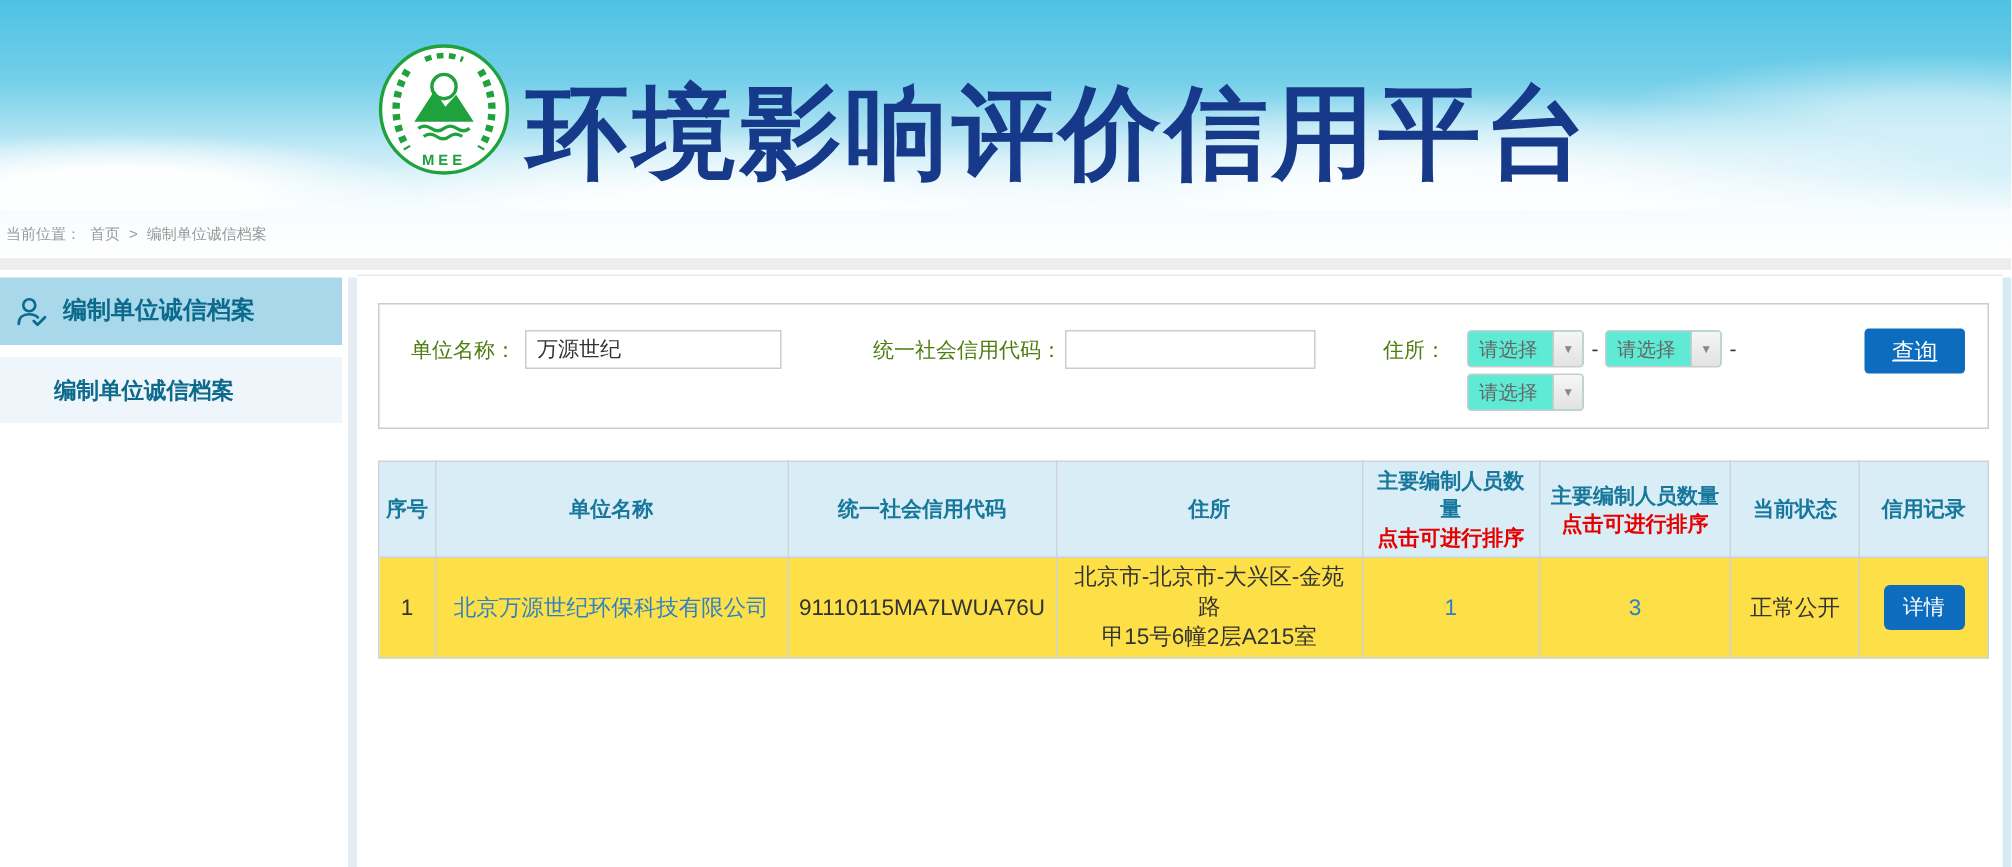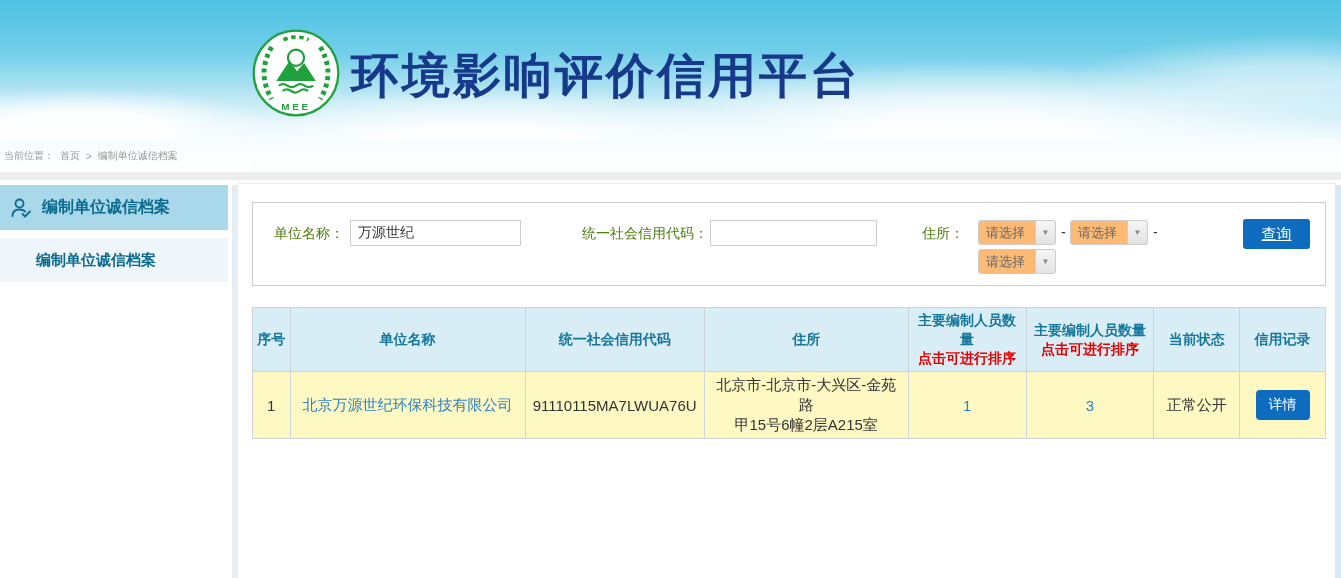--- a/index.html
+++ b/index.html
@@ -14,21 +14,21 @@
     background-image:
       radial-gradient(ellipse 280px 55px at 6% 92%, rgba(255,255,255,.95) 30%, rgba(255,255,255,0) 72%),
       radial-gradient(ellipse 430px 90px at 36% 108%, rgba(255,255,255,.92) 25%, rgba(255,255,255,0) 72%),
       radial-gradient(ellipse 520px 105px at 72% 98%, rgba(255,255,255,.88) 22%, rgba(255,255,255,0) 72%),
       radial-gradient(ellipse 300px 60px at 96% 55%, rgba(255,255,255,.45) 20%, rgba(255,255,255,0) 70%),
       linear-gradient(180deg,#4ec2e3 0%,#73cfe9 38%,#c4eaf6 72%,#f2fbfe 100%);
   }
   .logo{ position:absolute; left:251px; top:28px; width:90px; height:90px; }
   .site-title{
     position:absolute; left:351px; top:44px;
-    font-size:48px; font-weight:bold; color:#16398a; letter-spacing:3px; white-space:nowrap;
+    font-size:68px; font-weight:bold; color:#16398a; letter-spacing:3px; white-space:nowrap;
   }
   
   .breadcrumb-bar{
     height:32px; background:linear-gradient(180deg,#f7fcfe,#ffffff);
     display:flex; align-items:center; padding-left:4px;
     font-size:10px; color:#999;text-align:right;
   }
   .breadcrumb-bar span{ margin-right:6px; }
   .crumb-link{ cursor:pointer; }
   .gray-band{ height:8px; background:#ededed; }
@@ -57,21 +57,21 @@
     position:absolute; top:17px; height:26px; border:1px solid #ccc; background:#fff;
     font-size:14px; color:#333; padding:0 7px; font-family:inherit; outline:none;
   }
   .lbl-unit{ left:16px; width:75px; }
   .inp-unit{ left:97px; width:171px; }
   .lbl-code{ left:320px; width:135px; }
   .inp-code{ left:457px; width:167px; }
   .lbl-addr{ left:663px; width:48px; }
   .sel{
     position:absolute; width:78px; height:25px; border:1px solid #ccc; border-radius:3px;
-    background:#fdba74; display:flex; overflow:hidden; cursor:pointer;
+    background:#5eead4; display:flex; overflow:hidden; cursor:pointer;
   }
   .sel-txt{ flex:1; font-size:13px; color:#666; line-height:23px; padding-left:7px; }
   .sel-arrow{
     width:20px; border-left:1px solid #ccc; background:linear-gradient(#f6f6f6,#e2e2e2);
     color:#888; font-size:8px; display:flex; align-items:center; justify-content:center;
   }
   .sel-1{ left:725px; top:17px; }
   .sel-2{ left:817px; top:17px; }
   .sel-3{ left:725px; top:46px; }
   .dash{ position:absolute; top:17px; font-size:14px; color:#333; line-height:25px; }
@@ -84,21 +84,21 @@
   }
   
   .result-table{ width:100%; margin-top:21px; border-collapse:collapse; table-layout:fixed; }
   .result-table th, .result-table td{
     border:1px solid #ccd4d9; text-align:center; vertical-align:middle; padding:3px 4px;
   }
   .result-table th{
     height:40px; background:#d8edf6; color:#17789b; font-size:14px; font-weight:bold; line-height:19px;
   }
   .sort-hint{ display:block; color:#e60000; font-size:14px; font-weight:bold; cursor:pointer; }
-  .result-table td{ height:52px; font-size:15px; color:#333; background:#fef9c3; }
+  .result-table td{ height:52px; font-size:15px; color:#333; background:#fde047; }
   .cell-link{ color:#2f81c3; text-decoration:none; cursor:pointer; }
   .addr-cell{ font-size:14px; line-height:20px; }
   .detail-btn{
     background:#0d6cbe; color:#fff; border:none; border-radius:4px;
     font-size:14px; padding:6px 13px; cursor:pointer; font-family:Liberation Serif, serif;
   }
 </style>
 </head>
 <body>
 

